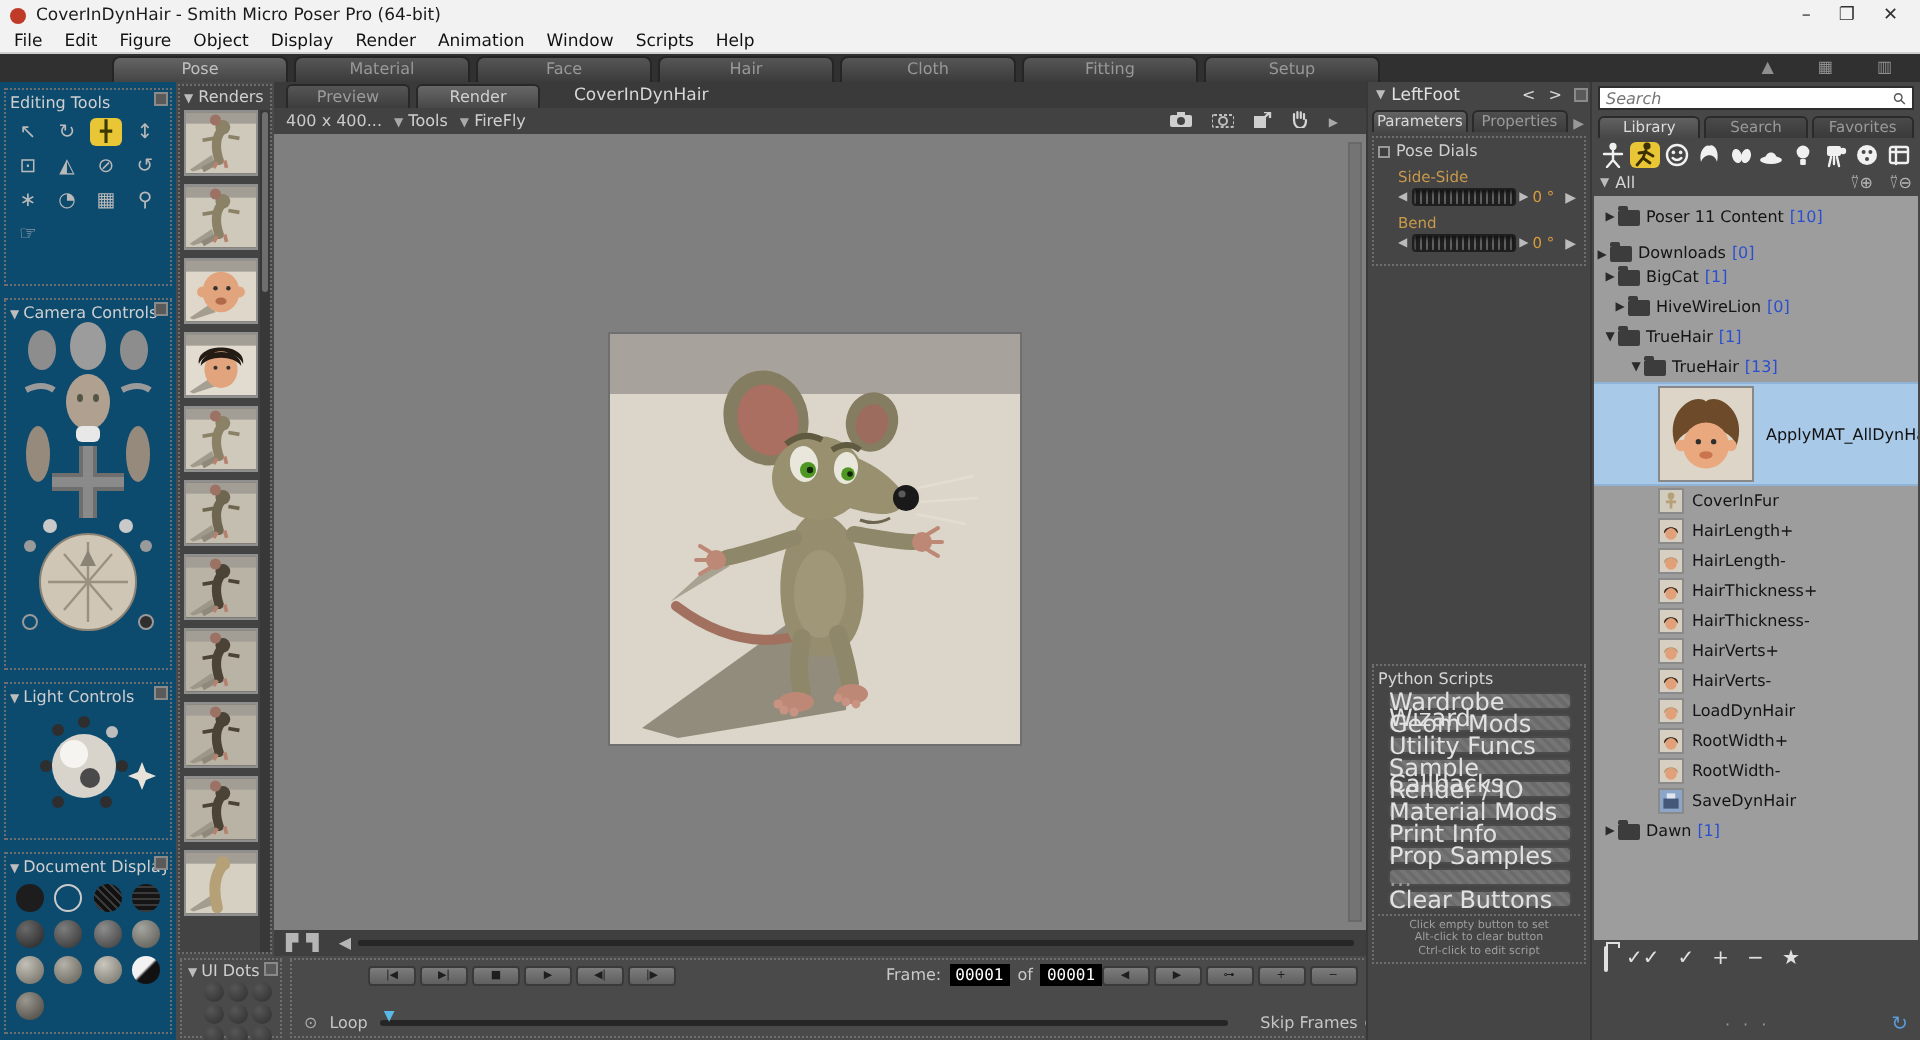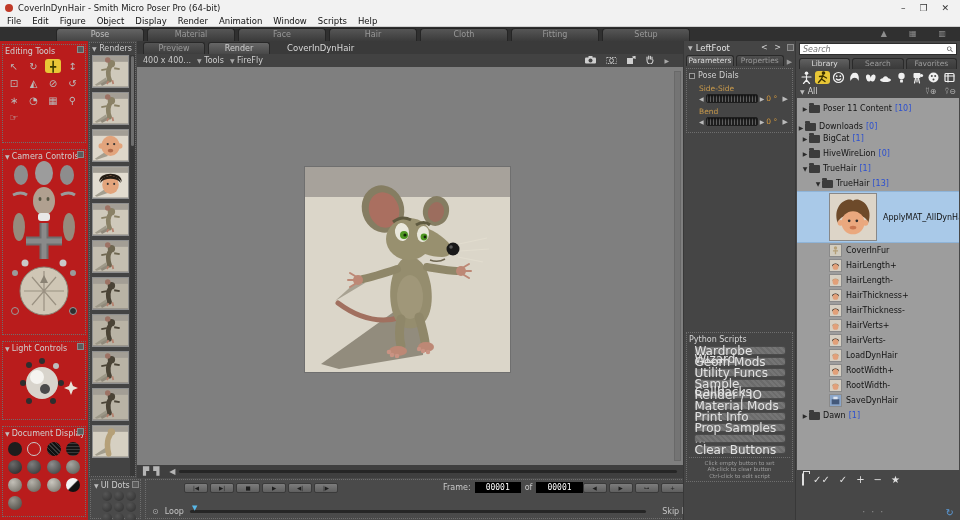--- a/index.html
+++ b/index.html
@@ -12,21 +12,21 @@
   .win-controls{display:flex;gap:14px;color:#333;font-size:9px;padding-right:6px;}
   .menubar{height:12px;background:#f2f2f2;color:#111;display:flex;align-items:center;gap:11px;padding:0 7px;font-size:8.5px;border-bottom:1px solid #d0d0d0;}
   .menubar span{cursor:default;}
   
   .tabbar{height:14px;background:#303030;display:flex;align-items:flex-end;padding-left:56px;position:relative;}
   .room-tab{width:88px;text-align:center;font-size:8px;color:#989898;background:linear-gradient(#565656,#3b3b3b);border:1px solid #252525;border-bottom:none;border-radius:4px 4px 0 0;line-height:12px;height:13px;margin-right:3px;}
   .room-tab.active{background:linear-gradient(#646464,#454545);color:#c0c0c0;}
   .topbar-icons{position:absolute;right:14px;top:2px;display:flex;gap:22px;color:#8f8f8f;font-size:8px;}
   
   .main{display:flex;height:479px;}
-  .col-tools{width:88px;display:flex;flex-direction:column;background:#b91c1c;}
+  .col-tools{width:88px;display:flex;flex-direction:column;background:#0c4a6e;}
   .colA{width:595px;display:flex;flex-direction:column;}
   .colA-top{flex:1;display:flex;min-height:0;}
   .col-params{width:112px;display:flex;flex-direction:column;background:#454545;border-left:1px solid #383838;}
   .col-lib{width:165px;display:flex;flex-direction:column;background:#474747;border-left:1px solid #383838;}
   
   .panel{border:1px dotted #6e6e6e;margin:3px 2px;position:relative;padding:2px;}
   .panel-title{font-size:8px;color:#cfcfcf;white-space:nowrap;overflow:hidden;}
   .panel-title .tri{color:#bdbdbd;font-size:6px;margin-right:2px;}
   .corner-box{position:absolute;top:1px;right:1px;width:7px;height:7px;border:1px solid #8a8a8a;background:#5a5a5a;}
   
@@ -78,21 +78,21 @@
   
   .bottombar{height:42px;display:flex;}
   .uidots{width:74px;border:1px dotted #6e6e6e;margin:1px 2px;position:relative;padding:1px 3px;}
   .dots-grid{display:grid;grid-template-columns:repeat(3,11px);gap:1px;margin:1px 0 0 8px;}
   .dot{width:10px;height:10px;border-radius:50%;background:radial-gradient(circle at 35% 30%,#565656,#2e2e2e);}
   .animbar{flex:1;border:1px dotted #6e6e6e;margin:1px 2px;padding:2px 6px;display:flex;flex-direction:column;justify-content:space-between;}
   .anim-row1{display:flex;align-items:center;}
   .pb-group{display:flex;gap:2px;margin-left:32px;}
   .pb{width:24px;height:10px;background:linear-gradient(#7c7c7c,#5f5f5f);border:1px solid #3a3a3a;border-radius:2px;color:#1e1e1e;font-size:5.5px;display:flex;align-items:center;justify-content:center;}
   .frame-counter{display:flex;align-items:center;gap:4px;margin-left:105px;font-size:8px;color:#c9c9c9;}
-  .frame-box{background:#000;color:#fff;font-family:"DejaVu Sans Mono",monospace;font-size:8px;padding:0 11px;line-height:11px;}
+  .frame-box{background:#000;color:#fff;font-family:"DejaVu Sans Mono",monospace;font-size:8px;padding:0 3px;line-height:11px;}
   .anim-right{display:flex;gap:2px;margin-left:auto;margin-right:14px;}
   .anim-row2{display:flex;align-items:center;gap:6px;font-size:8px;color:#c5c5c5;}
   .loop-radio{color:#aaa;font-size:8px;}
   .timeline{flex:1;height:3px;background:#262626;border-radius:2px;position:relative;margin-right:10px;}
   .tl-marker{position:absolute;left:2px;top:-6px;color:#58b8e8;font-size:7px;}
   .skip{display:flex;align-items:center;gap:3px;margin-right:4px;}
   
   .actor-head{height:13px;display:flex;align-items:center;padding:0 4px;font-size:8.5px;color:#e0e0e0;position:relative;}
   .actor-head .tri{font-size:6px;color:#bbb;margin-right:3px;}
   .actor-nav{margin-left:auto;letter-spacing:2px;color:#d5d5d5;font-size:8px;padding-right:8px;}
@@ -734,21 +734,21 @@
           <span class="folder"></span>
           <span>Downloads</span>
           <span class="tree-count">[0]</span>
         </div>
         <div class="tree-row" style="padding-left: 4px;">
           <span class="arrow">▶</span>
           <span class="folder"></span>
           <span>BigCat</span>
           <span class="tree-count">[1]</span>
         </div>
-        <div class="tree-row" style="padding-left: 4px;">
+        <div class="tree-row" style="padding-left: 9px;">
           <span class="arrow">▶</span>
           <span class="folder"></span>
           <span>HiveWireLion</span>
           <span class="tree-count">[0]</span>
         </div>
         <div class="tree-row" style="padding-left: 4px;">
           <span class="arrow">▼</span>
           <span class="folder"></span>
           <span>TrueHair</span>
           <span class="tree-count">[1]</span>

